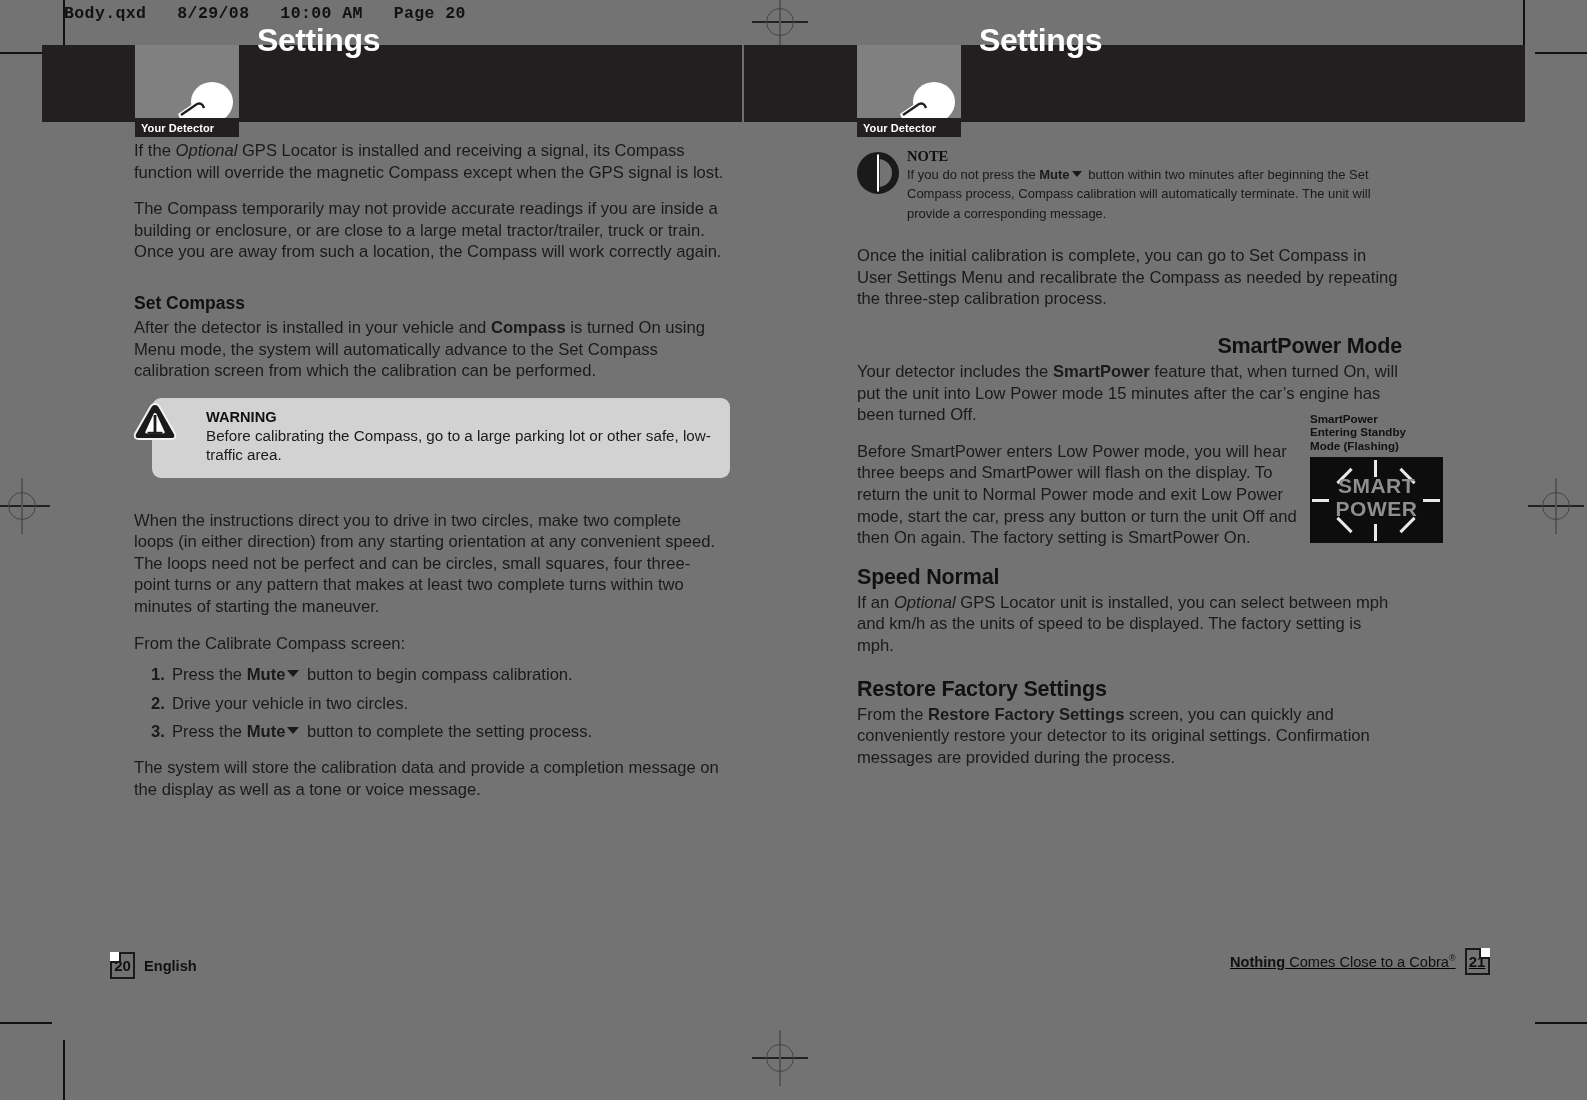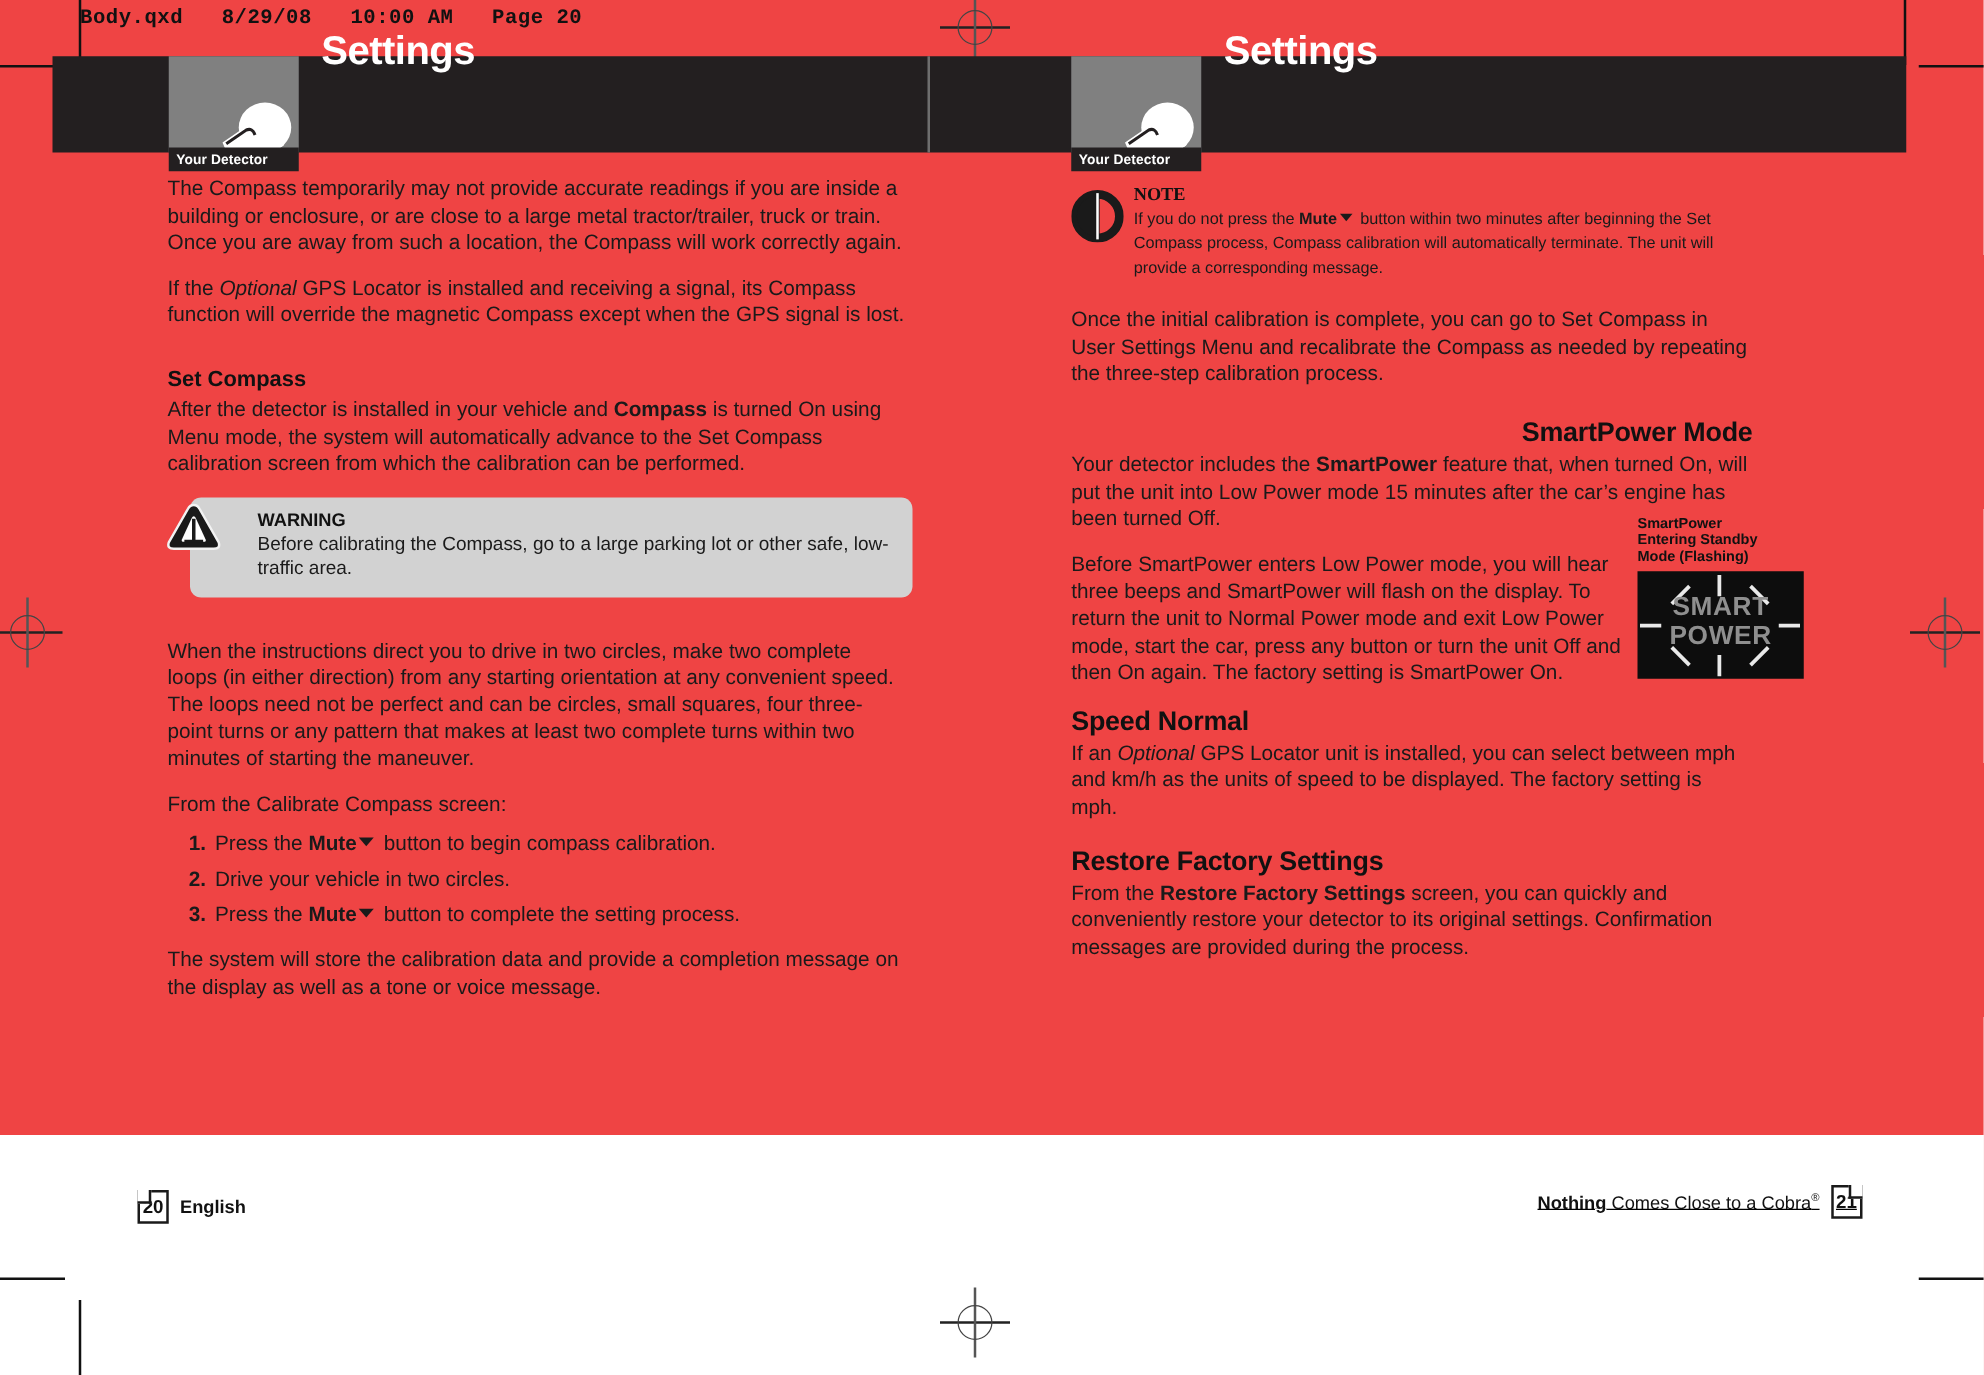--- a/index.html
+++ b/index.html
@@ -2,21 +2,21 @@
 <html><head>
 <meta charset="utf-8">
 <style>
   * { box-sizing: border-box; margin: 0; padding: 0; }
   html, body {
     width: 1587px; height: 1100px;
     background: #ffffff;
     font-family: "Liberation Sans", sans-serif;
     overflow: hidden;
   }
-  .page { position: relative; width: 1587px; height: 908px; background: #ef4444; }
+  .page { position: relative; width: 1587px; height: 1100px; background: #737373; }
 
   
   .crop-line { position: absolute; background: #111; }
   .reg { position: absolute; width: 56px; height: 56px; }
   .reg .h { position: absolute; left: 0; top: 27px; width: 56px; height: 1.5px; background: #222; }
   .reg .v { position: absolute; top: 0; left: 27px; width: 1.5px; height: 56px; background: #555; }
   .reg .c { position: absolute; left: 14px; top: 14px; width: 28px; height: 28px;
             border: 1.2px solid #444; border-radius: 50%; }
 
   
@@ -192,25 +192,25 @@
       <path d="M6 34 L22 23 Q27 21 29 27" fill="none" stroke="#231f20" stroke-width="2.4"></path>
       <ellipse cx="13" cy="41" rx="6.5" ry="5" fill="#ffffff"></ellipse>
       <path d="M30 44 L50 34" stroke="#ffffff" stroke-width="4.5" stroke-linecap="round"></path>
     </svg>
     <div class="tag">Your Detector</div>
   </div>
   <div class="chaptitle" style="left:979px;">Settings</div>
 
   <div class="col left">
 
+    <p class="body">
+      <span>If the </span><i>Optional</i><span> GPS Locator is installed and receiving a signal, its Compass function will override the magnetic Compass except when the GPS signal is lost.</span>
+    </p>
+
     <p class="body">The Compass temporarily may not provide accurate readings if you are inside a building or enclosure, or are close to a large metal tractor/trailer, truck or train. Once you are away from such a location, the Compass will work correctly again.</p>
-
-    <p class="body">
-      <span>If the </span><i>Optional</i><span> GPS Locator is installed and receiving a signal, its Compass function will override the magnetic Compass except when the GPS signal is lost.</span>
-    </p>
 
     <h3 class="head" style="margin-top:30px;">Set Compass</h3>
     <p class="body">
       <span>After the detector is installed in your vehicle and </span><b>Compass</b><span> is turned On using Menu mode, the system will automatically advance to the Set Compass calibration screen from which the calibration can be performed.</span>
     </p>
 
     <div class="callout">
       <svg class="warn-icon" viewBox="0 0 46 42">
         <path d="M23 3 Q26 3 27.6 6 L43 33 Q44.5 38 39 38 L7 38 Q1.5 38 3 33 L18.4 6 Q20 3 23 3 Z" fill="#1a1a1a" stroke="#f2f2f2" stroke-width="2"></path>
         <path d="M23 12 Q24 12 24.6 13.3 L32.5 30.5 Q33.2 32.4 31 32.4 L15 32.4 Q12.8 32.4 13.5 30.5 L21.4 13.3 Q22 12 23 12 Z" fill="#ffffff"></path>

